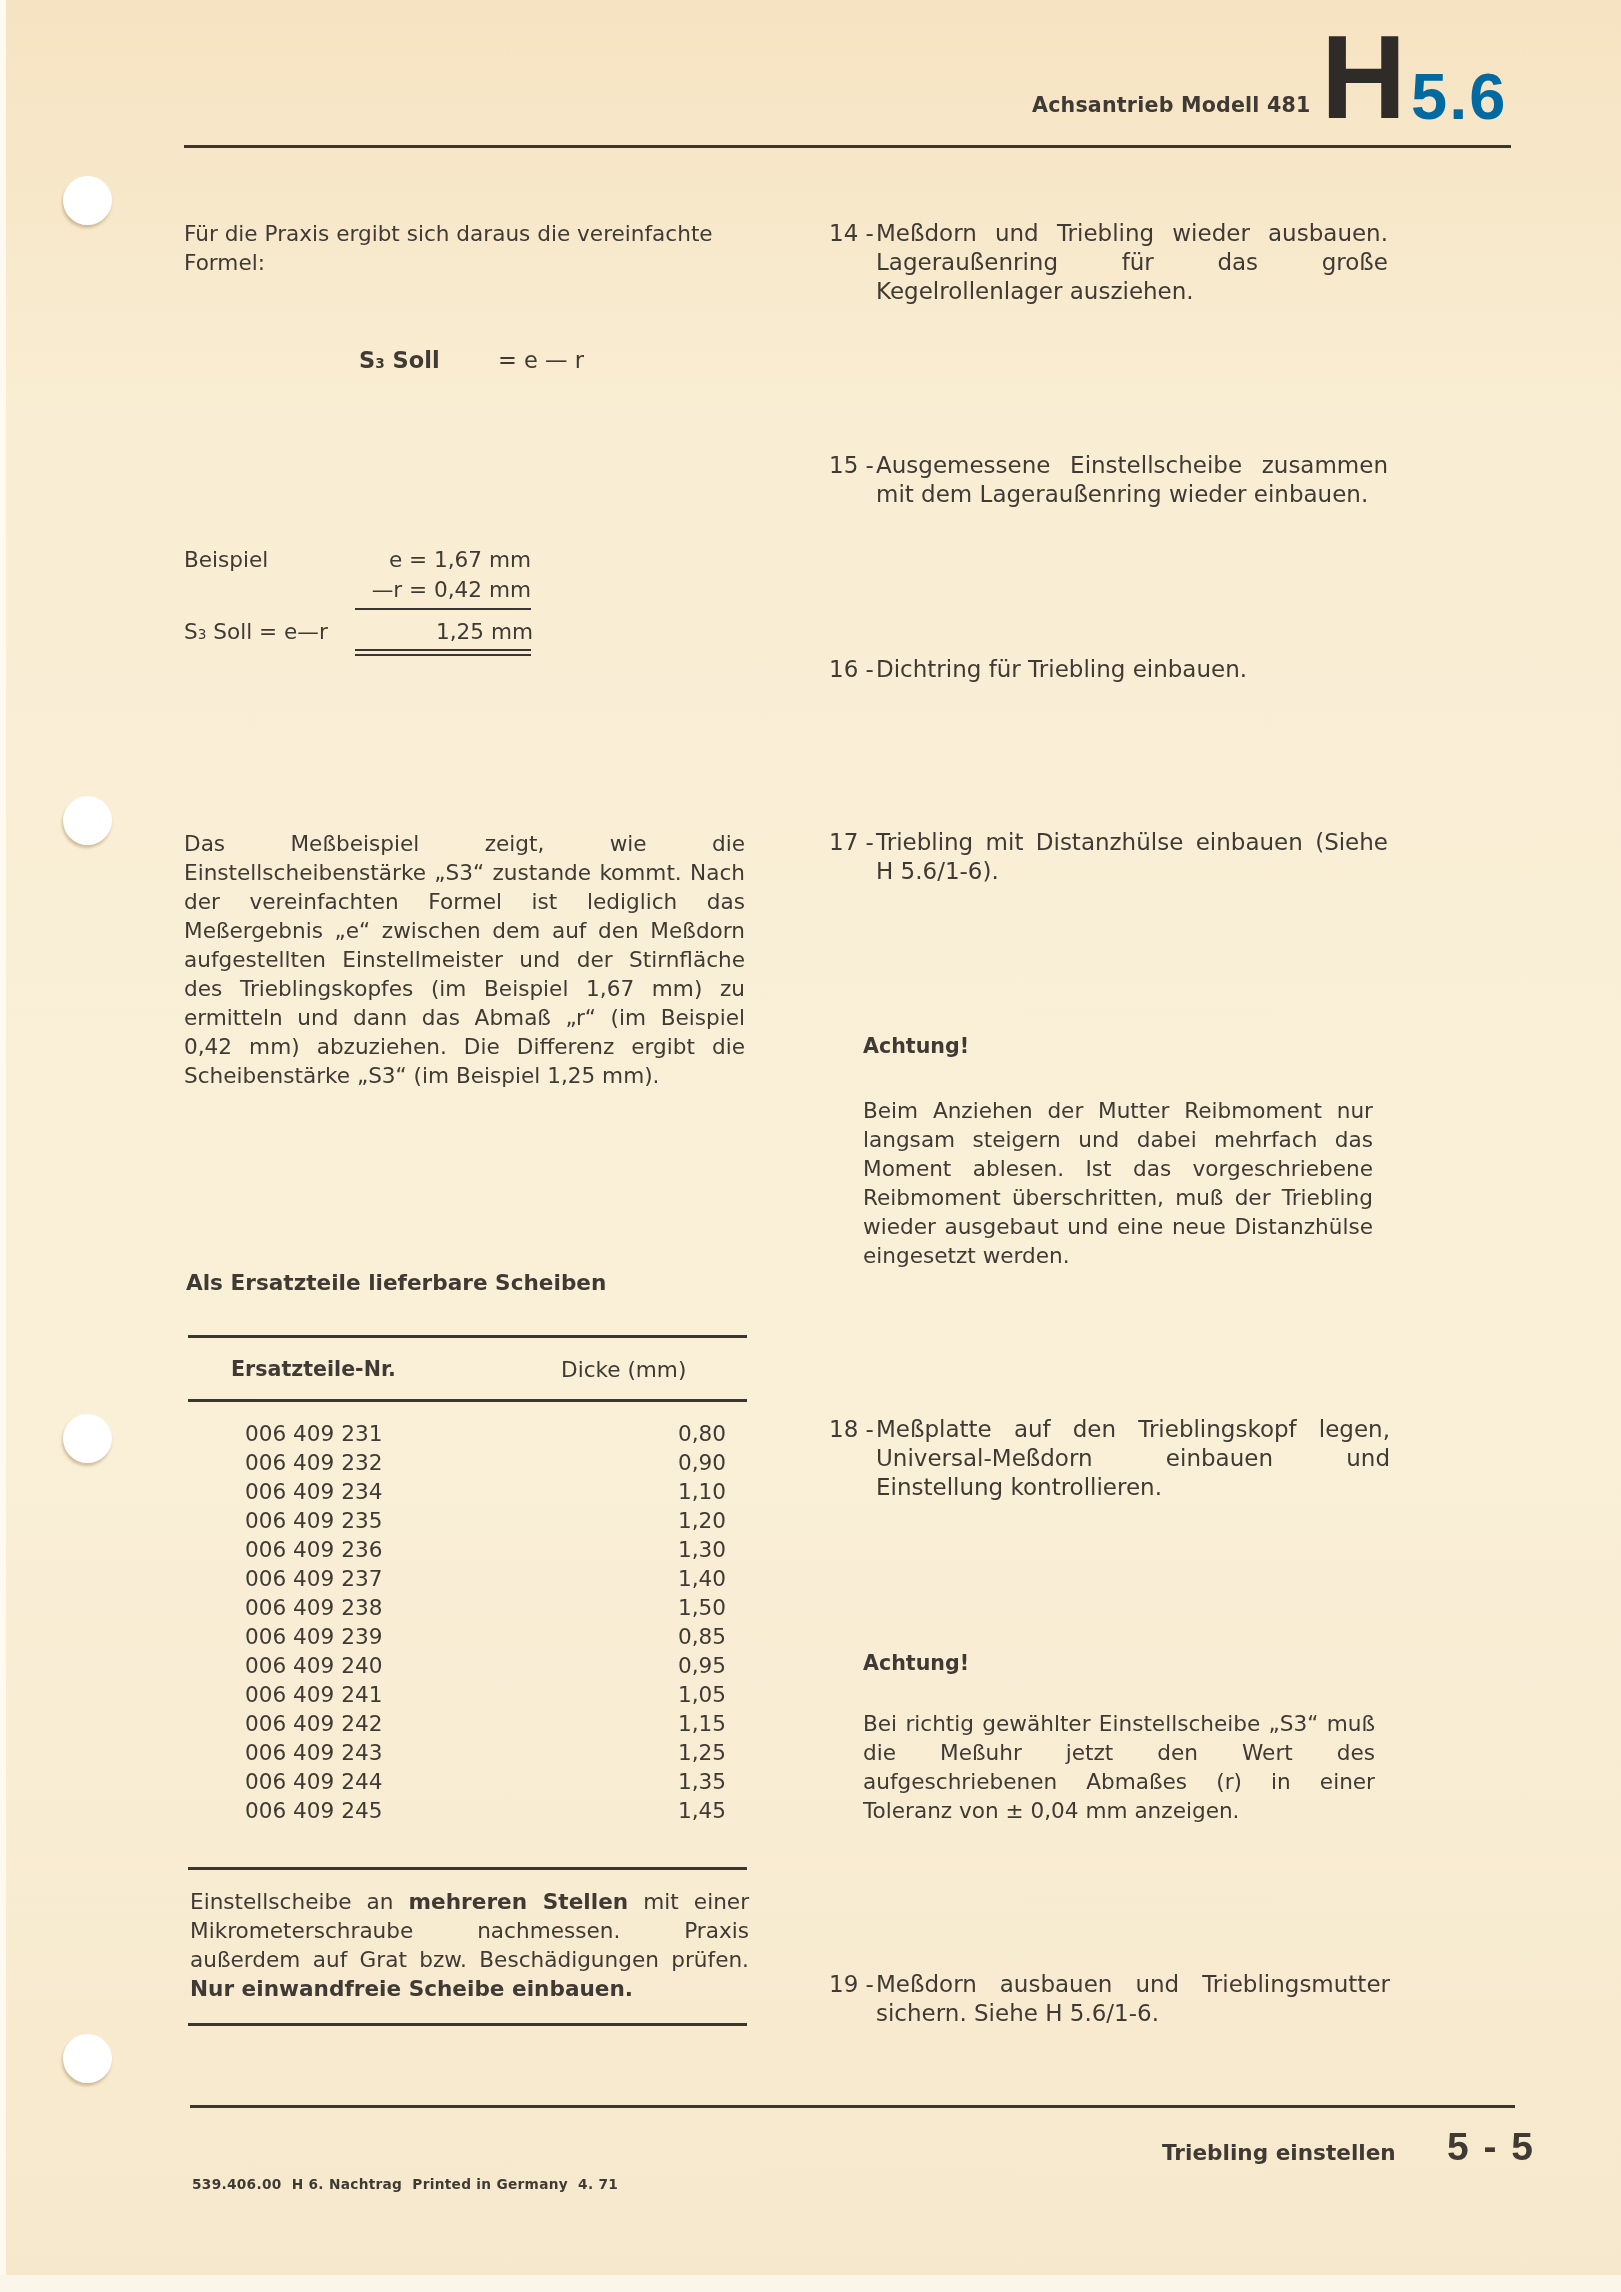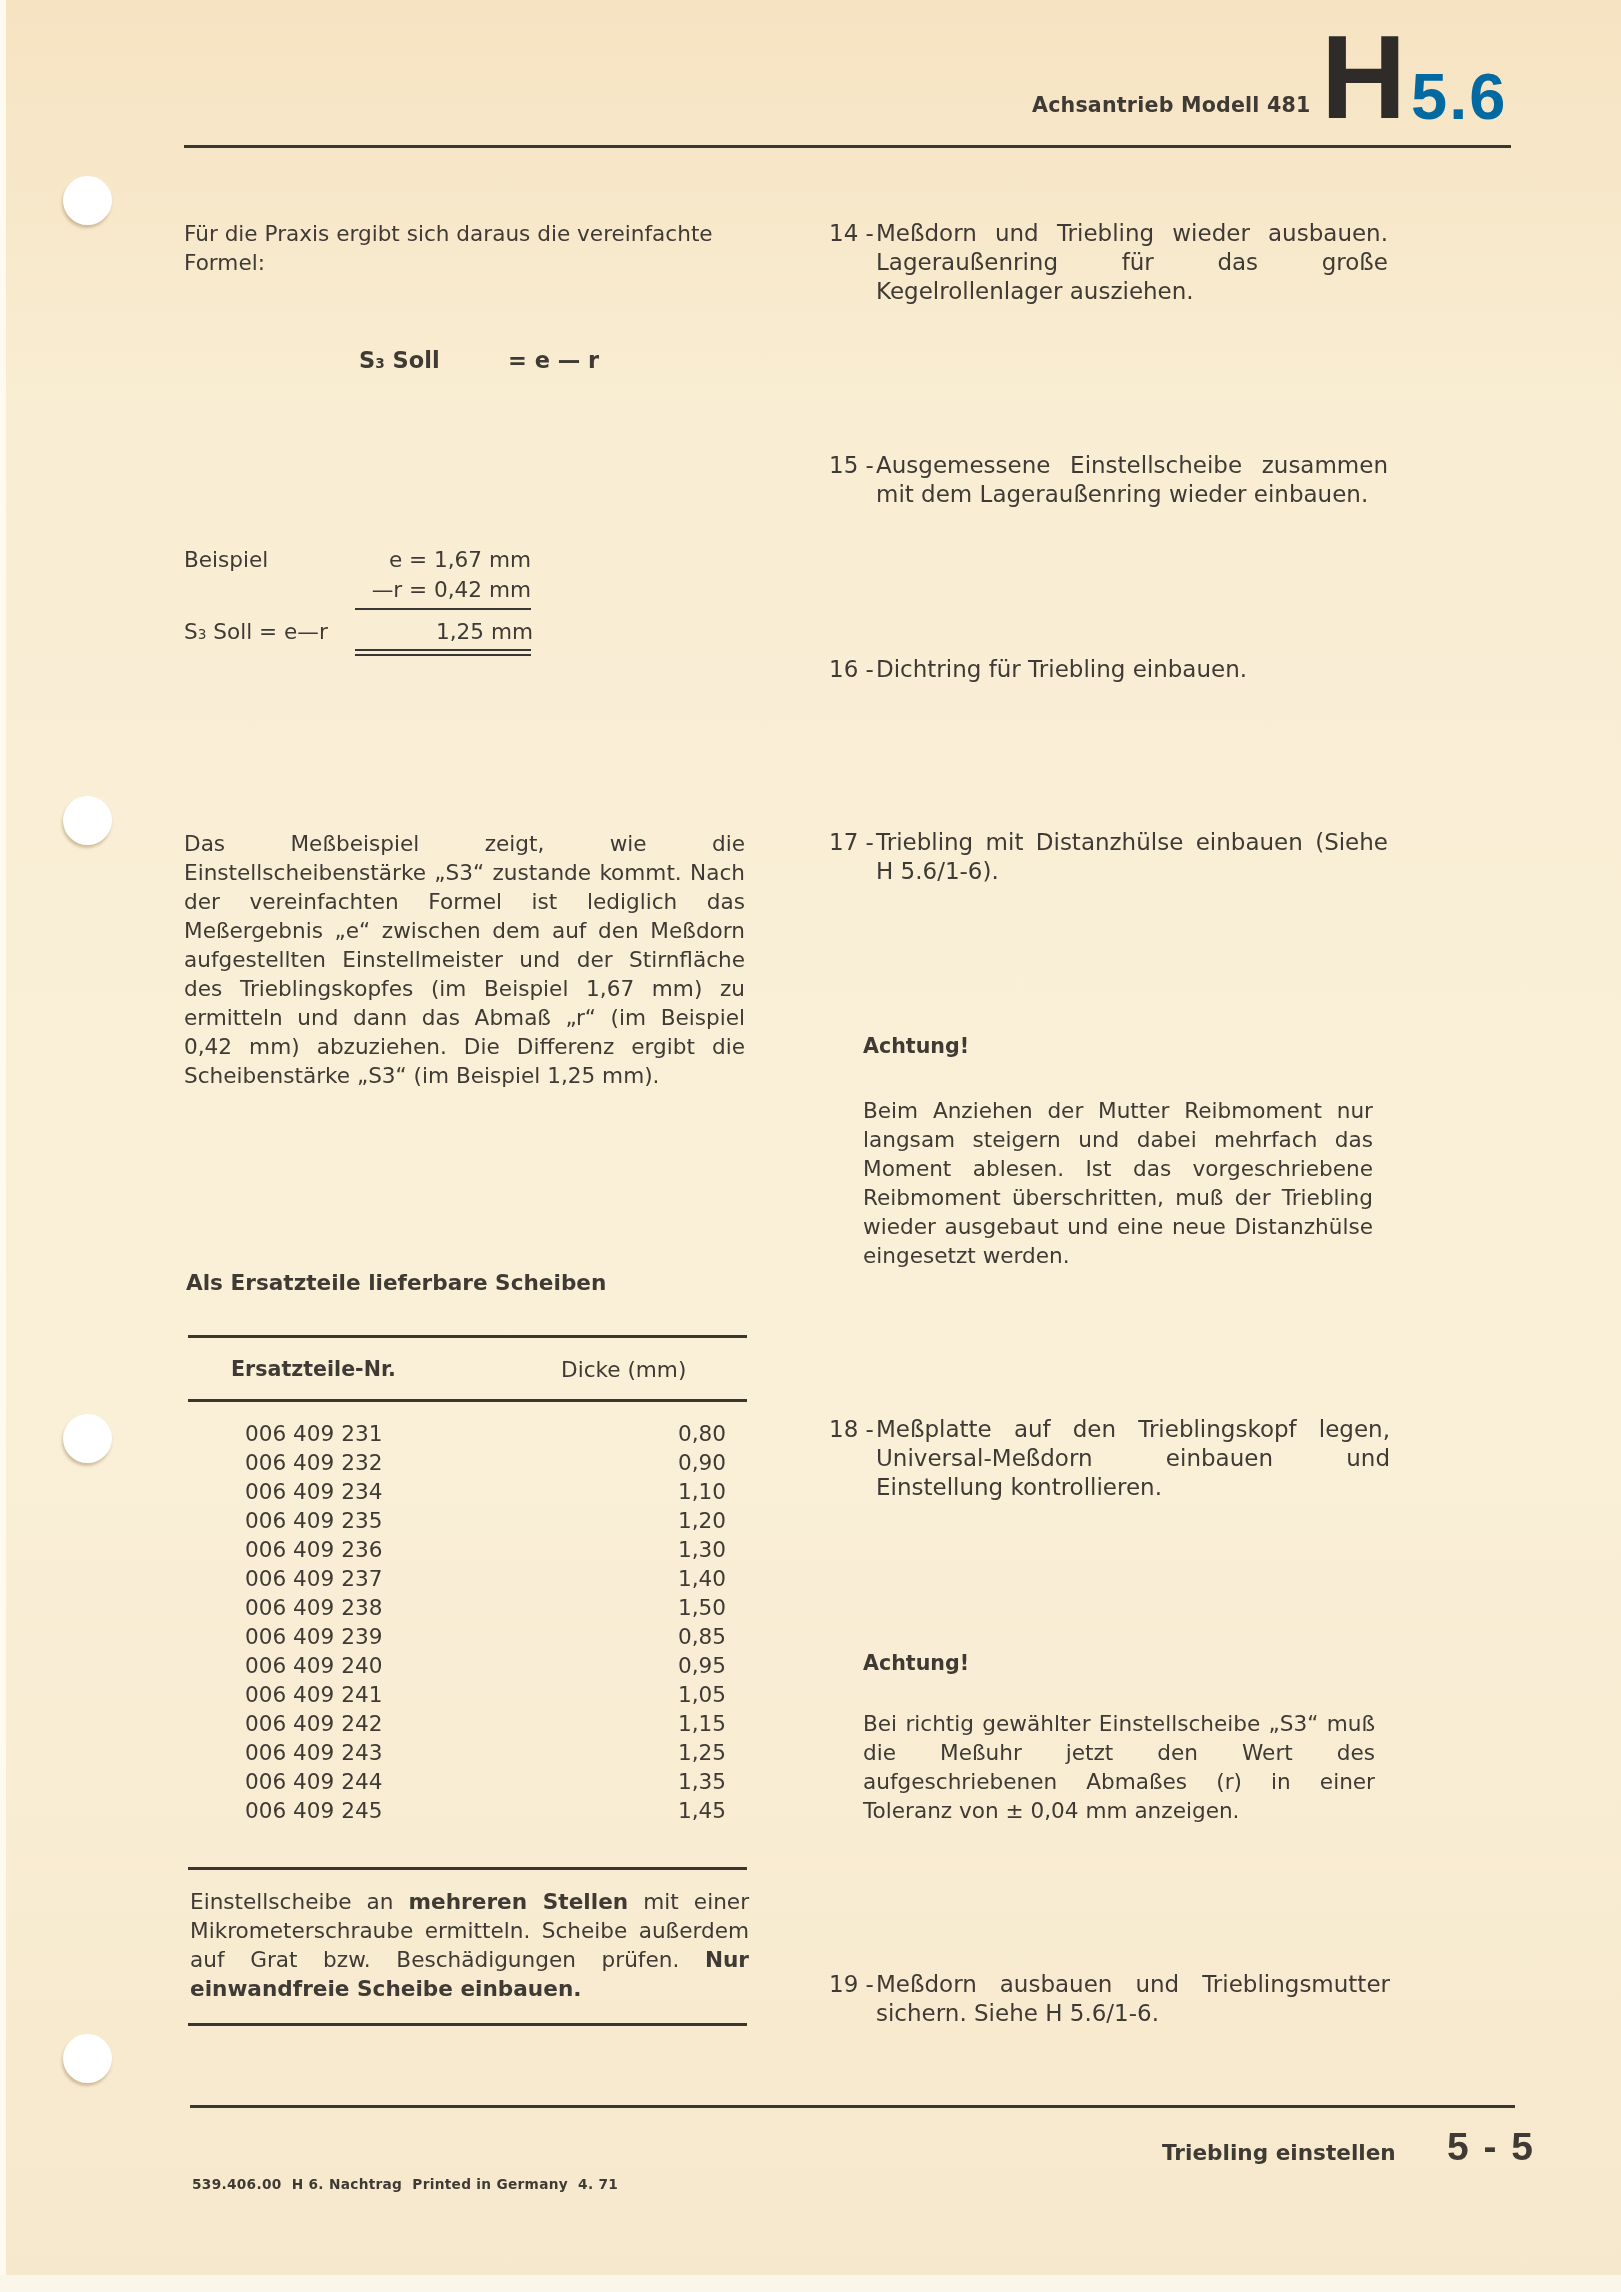--- a/index.html
+++ b/index.html
@@ -54,21 +54,21 @@
 
 <div class="abs hdr-title">Achsantrieb Modell 481</div>
 <div class="abs hdr-H">H</div>
 <div class="abs hdr-num">5.6</div>
 <div class="rule" style="left:184px; top:145px; width:1327px;"></div>
 
 <div class="abs txt" style="left:184px; top:219px; width:561px; text-align:left;">Für die Praxis ergibt sich daraus die vereinfachte Formel:</div>
 
 <div class="abs formula bold" style="left:359px; top:347px; width:294px;">
   <span><span>S</span><span class="sub">3</span><span> Soll</span></span>
-  <span style="position:absolute; left:149px; font-weight:bold;">= e — r</span>
+  <span style="position:absolute; left:139px; font-weight:normal;">= e — r</span>
 </div>
 
 <div class="abs txt" style="left:184px; top:545px;">Beispiel</div>
 <div class="abs txt" style="left:355px; top:545px; width:176px; text-align:right;">e = 1,67 mm</div>
 <div class="abs txt" style="left:355px; top:575px; width:176px; text-align:right;">—r = 0,42 mm</div>
 <div class="rule" style="left:355px; top:608px; width:176px; height:2px;"></div>
 <div class="abs txt" style="left:184px; top:617px;"><span>S</span><span class="sub">3</span><span> Soll = e—r</span></div>
 <div class="abs txt" style="left:355px; top:617px; width:178px; text-align:right;">1,25 mm</div>
 <div class="rule" style="left:355px; top:649px; width:176px; height:2px;"></div>
 <div class="rule" style="left:355px; top:654px; width:176px; height:2px;"></div>
@@ -138,21 +138,21 @@
       <tr>
         <td class="pn">006 409 245</td>
         <td class="th">1,45</td>
       </tr>
     </tbody>
 </table>
 
 <div class="rule" style="left:188px; top:1867px; width:559px;"></div>
 
 <div class="abs txt" style="left:190px; top:1887px; width:559px;">
-  <span>Einstellscheibe an </span><span class="bold">mehreren Stellen</span><span> mit einer Mikrometerschraube ermitteln. Scheibe außerdem auf Grat bzw. Beschädigungen prüfen. </span><span class="bold">Nur einwandfreie Scheibe einbauen.</span>
+  <span>Einstellscheibe an </span><span class="bold">mehreren Stellen</span><span> mit einer Mikrometerschraube nachmessen. Praxis außerdem auf Grat bzw. Beschädigungen prüfen. </span><span class="bold">Nur einwandfreie Scheibe einbauen.</span>
 </div>
 <div class="rule" style="left:188px; top:2023px; width:559px;"></div>
 
 <div class="step" style="left:814px; top:219px; width:559px;">
   <span class="num">14 -</span>
   <div class="body">Meßdorn und Triebling wieder ausbauen. Lageraußenring für das große Kegelrollenlager ausziehen.</div>
 </div>
 <div class="step" style="left:814px; top:451px; width:559px;">
   <span class="num">15 -</span>
   <div class="body">Ausgemessene Einstellscheibe zusammen mit dem Lageraußenring wieder einbauen.</div>

